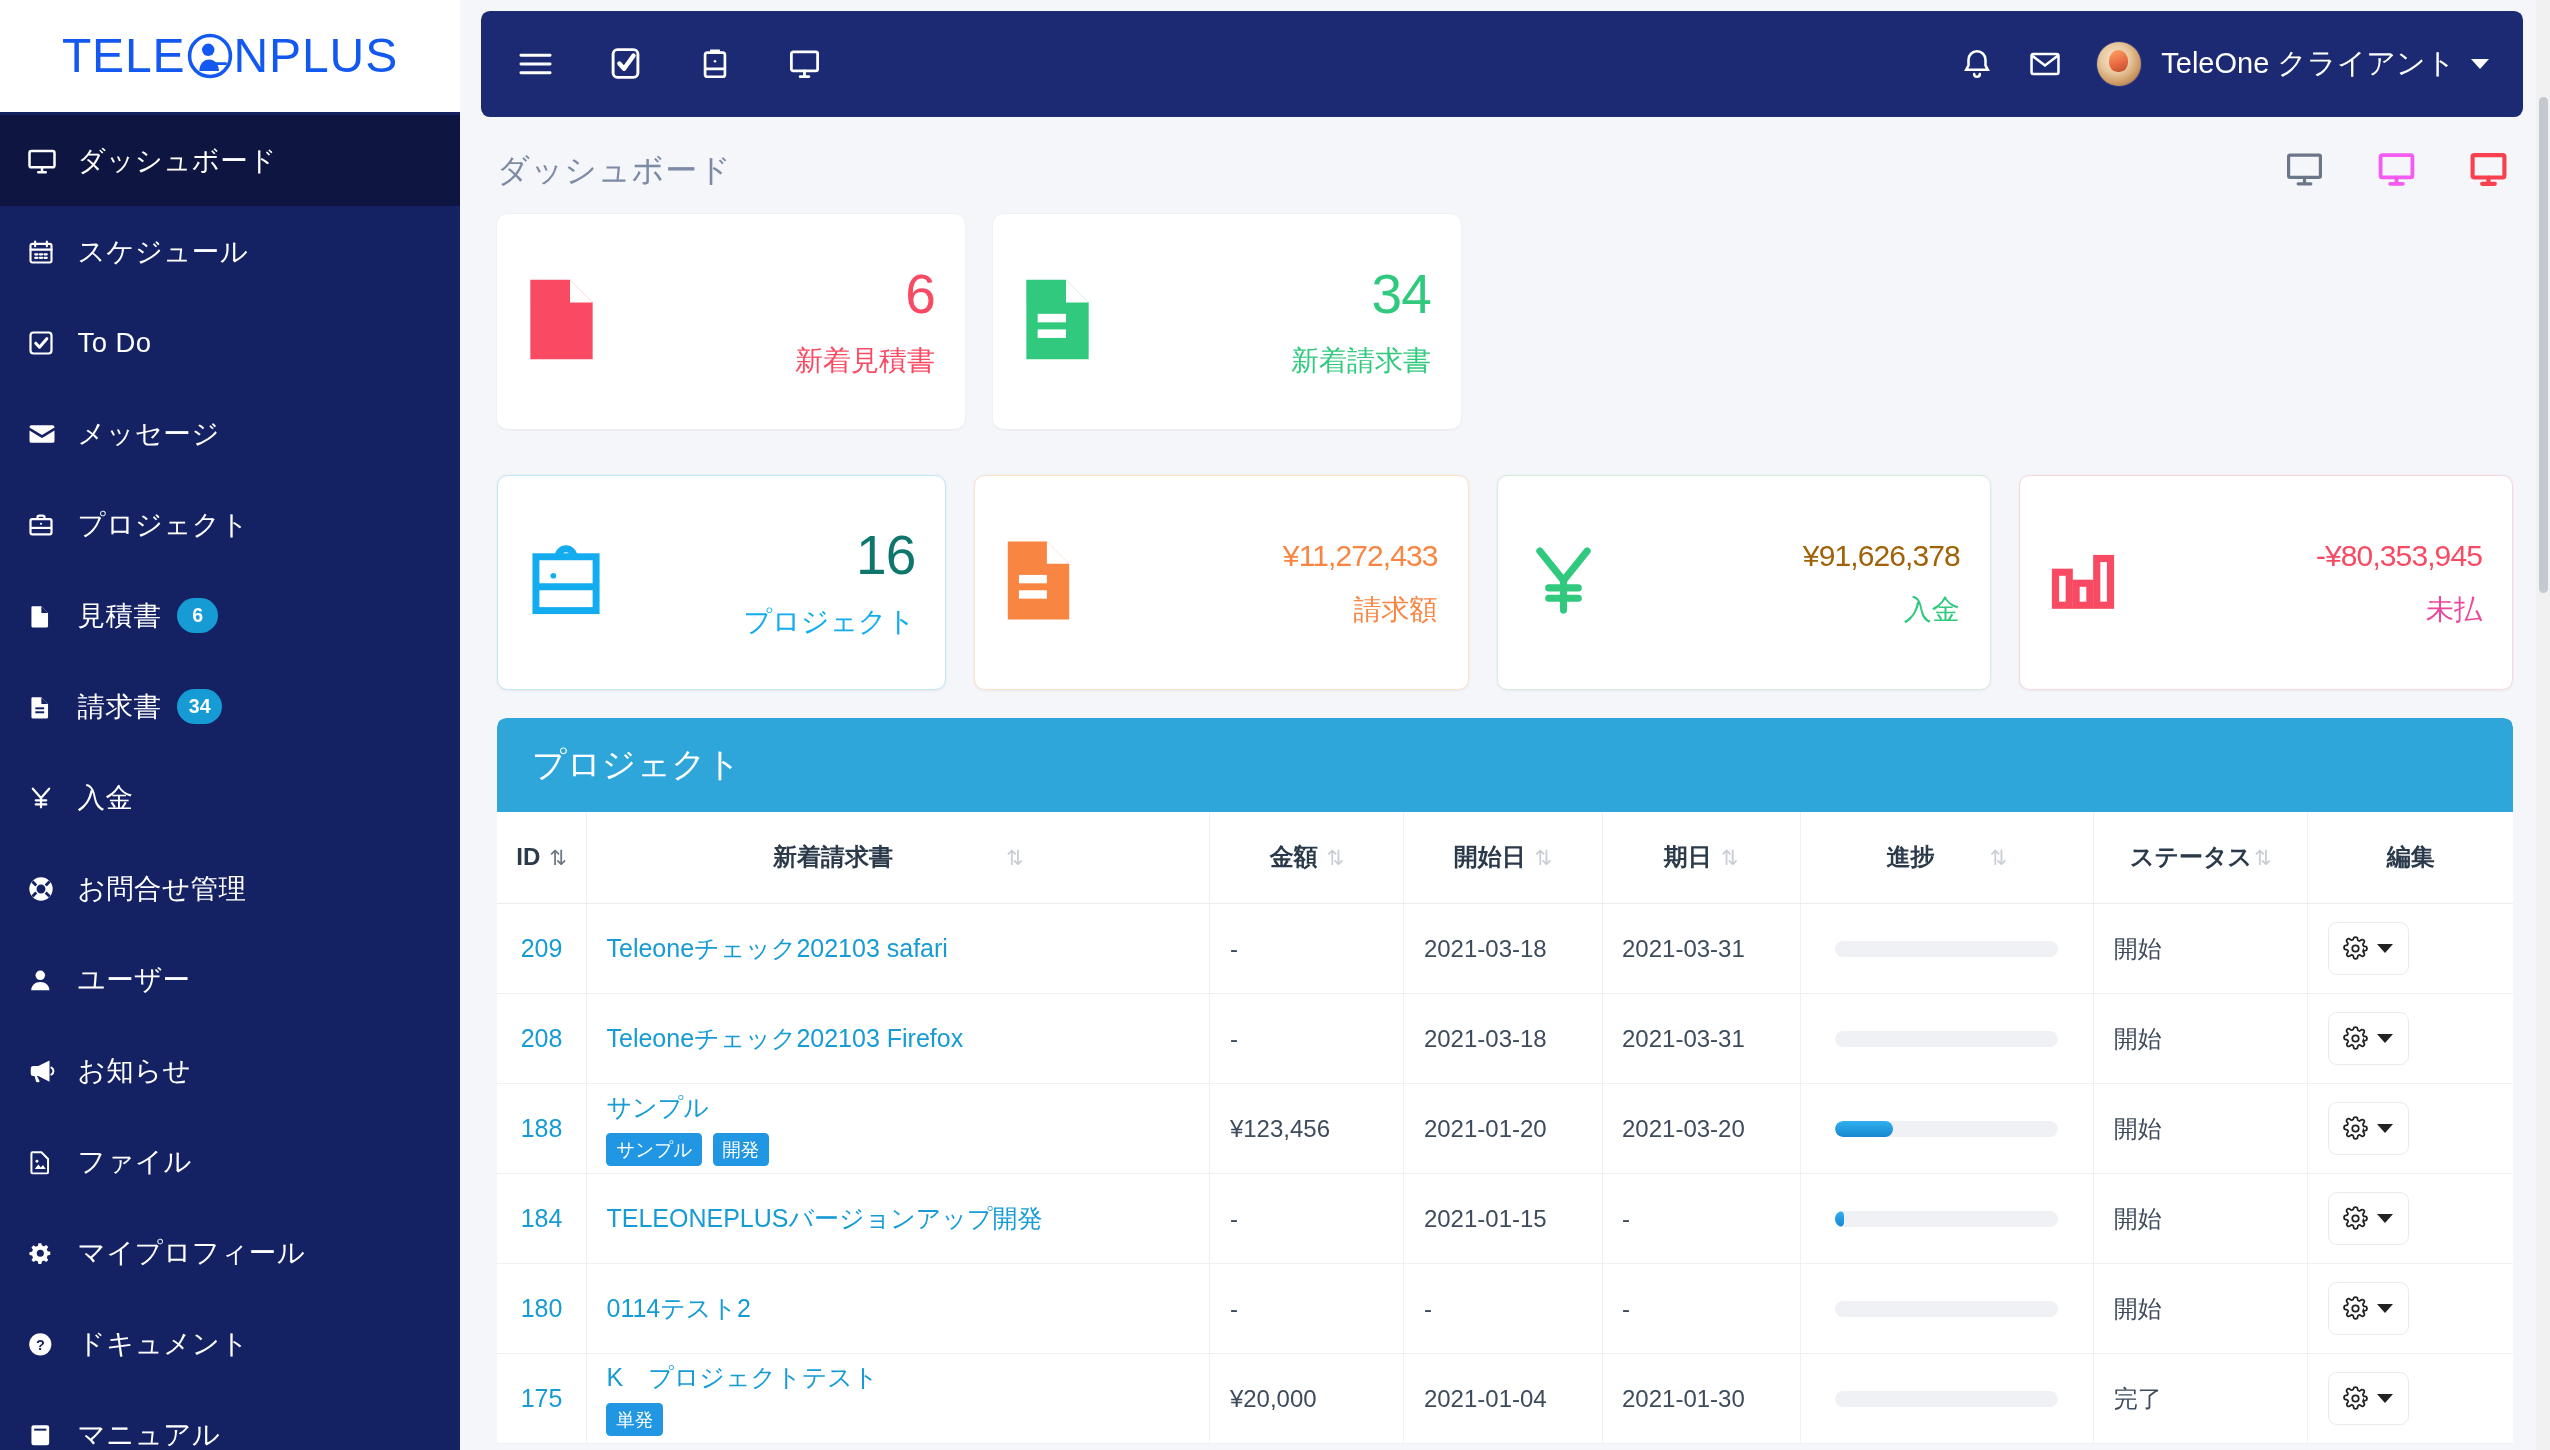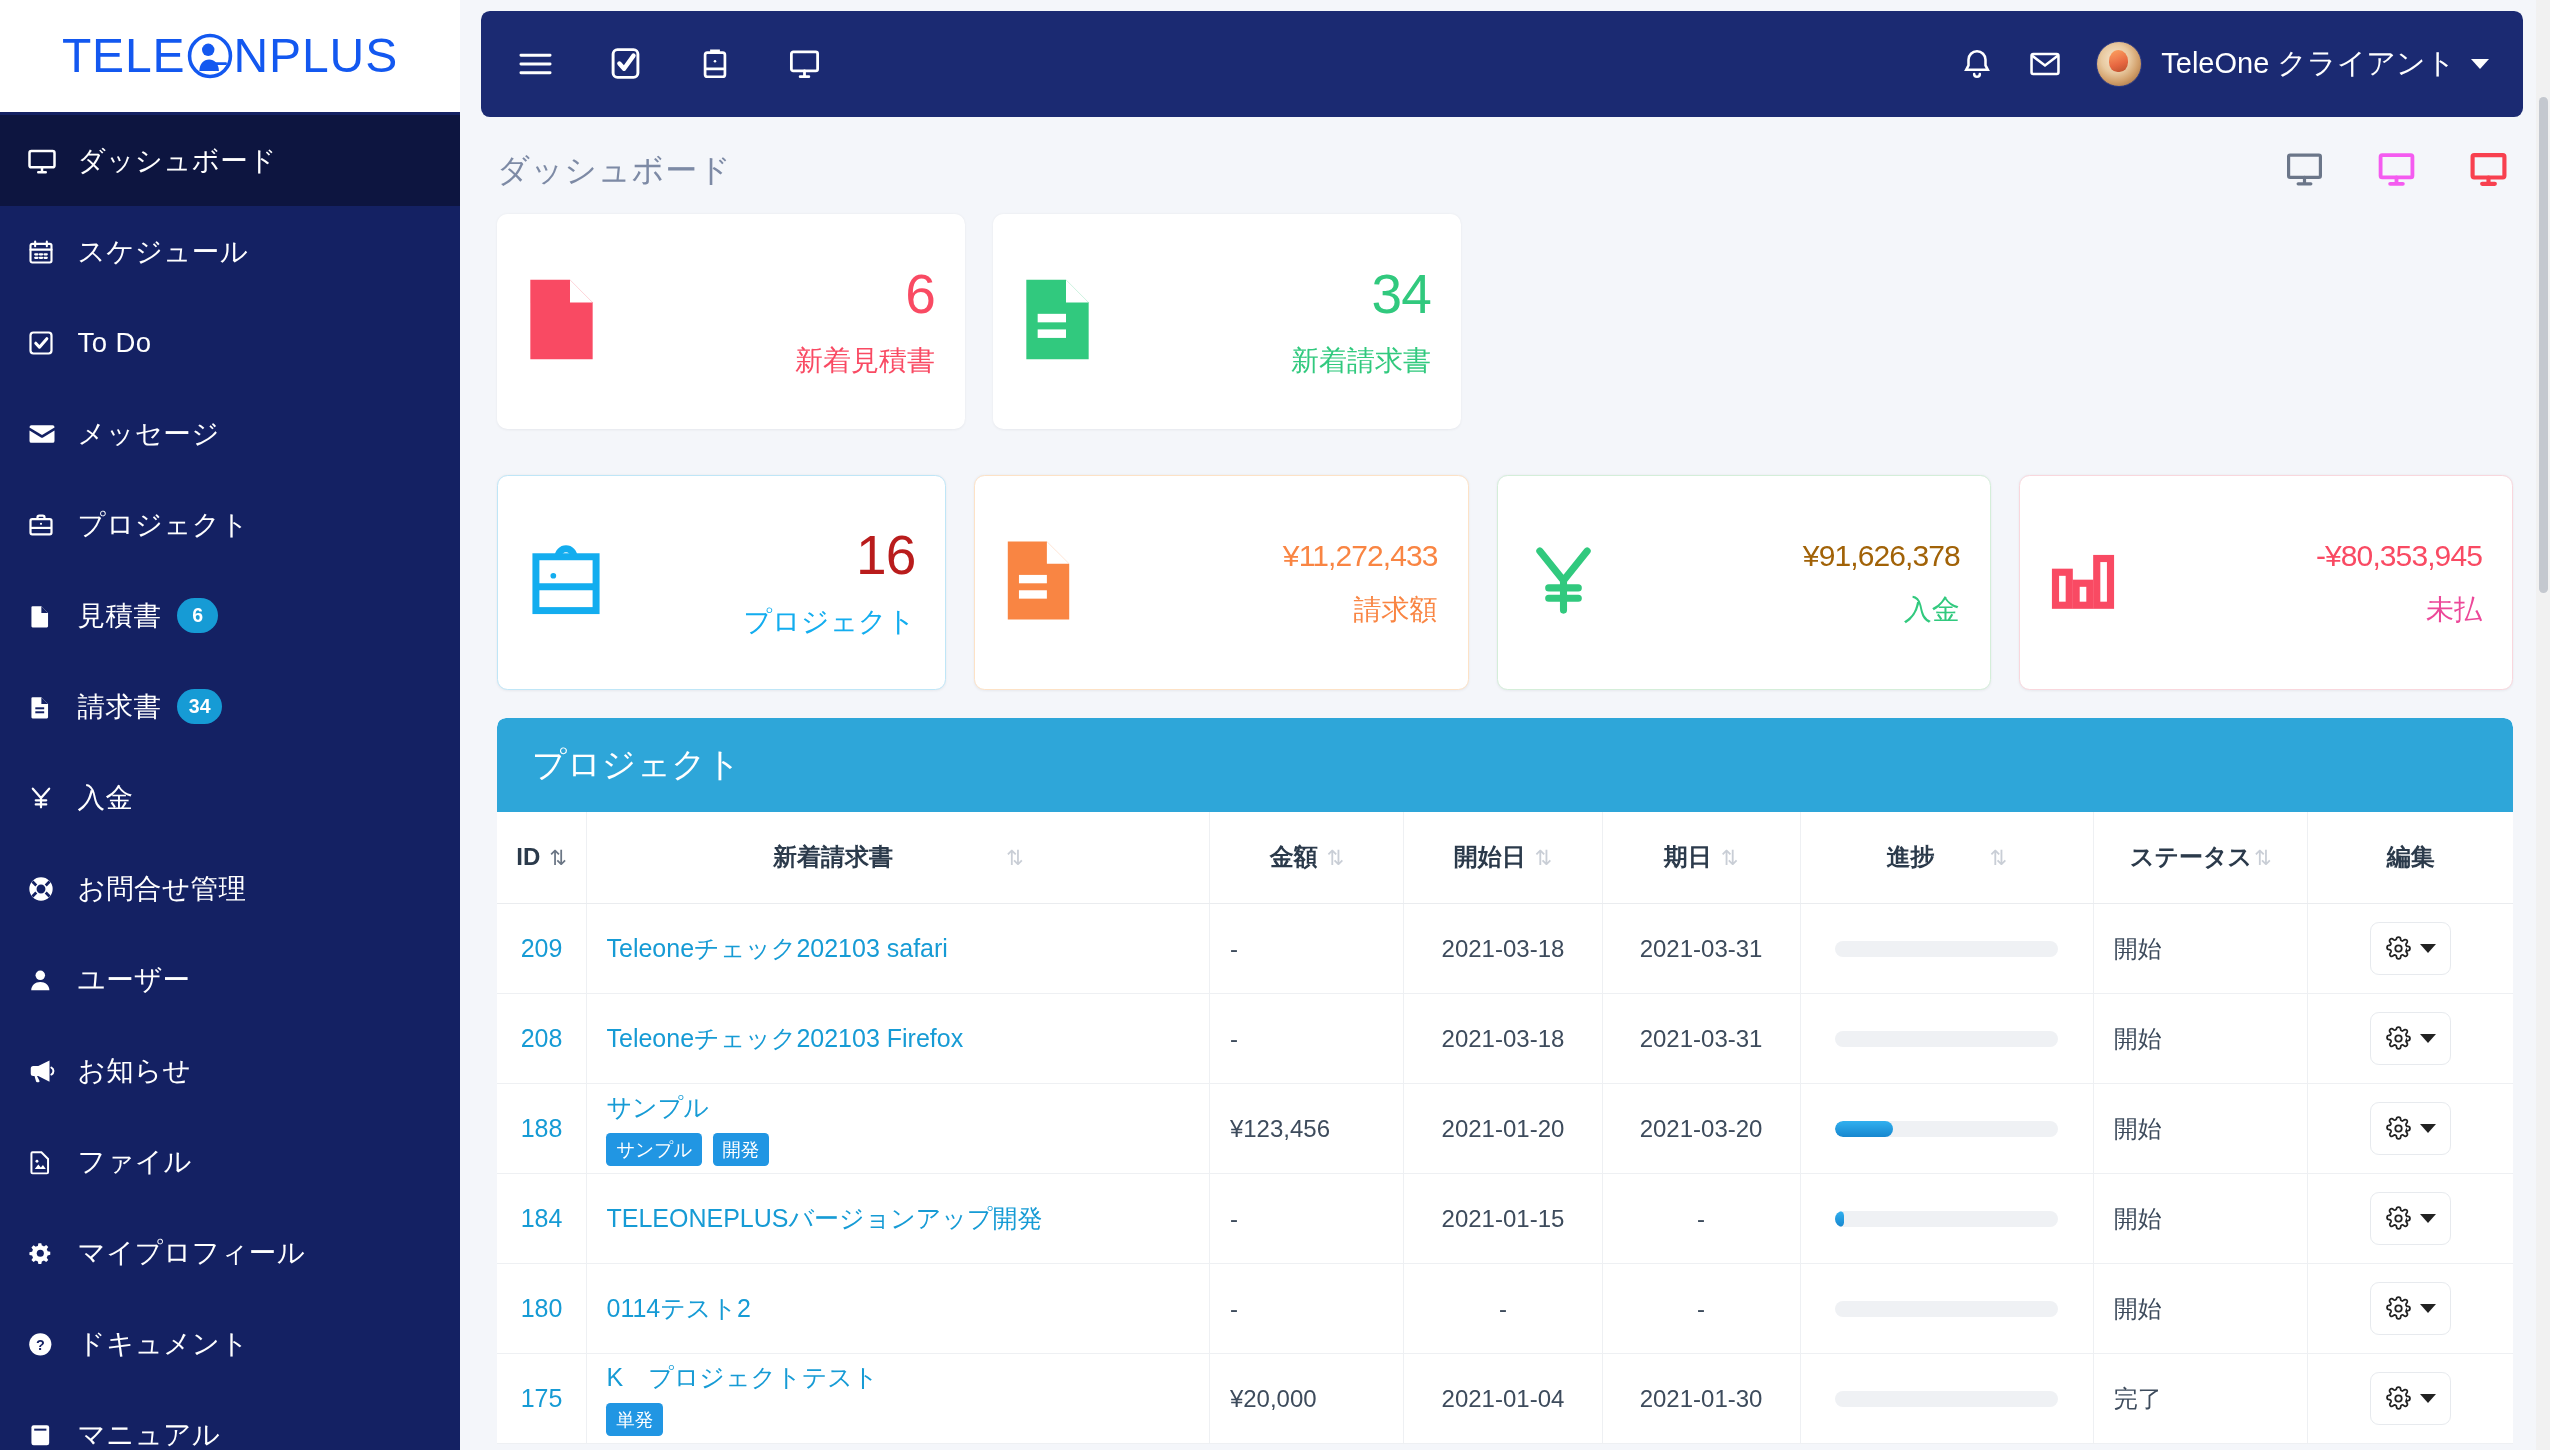--- a/index.html
+++ b/index.html
@@ -142,21 +142,21 @@
     padding: 0 19.5px; vertical-align: middle;
   }
   tbody td:first-child { border-left: none; }
   .td-id { color: #169bd5; text-align: center; font-size: 25px; }
   .td-title a { color: #169bd5; text-decoration: none; font-size: 25px; cursor: pointer; }
   .tags { margin-top: 8.9px; display: flex; gap: 10.6px; }
   .tag {
     background: #2196e3; color: #fff; font-size: 18.6px;
     padding: 3.5px 9.7px; border-radius: 4.4px; display: inline-block;
   }
-  .td-c { text-align: center; }
+  .td-c { }
   .progress {
     width: 223px; height: 16px; background: #eff1f4;
     border-radius: 8px; overflow: hidden; margin: 0 auto;
   }
   .progress > i {
     display: block; height: 100%; border-radius: 8px;
     background: linear-gradient(180deg,#31b0ef,#1787cf);
   }
   .gear-btn {
     width: 81px; height: 53px; border: 0.9px solid #e7eaee;
@@ -471,21 +471,21 @@
       <div class="card c-proj">
         <span class="ico">
           <svg width="76" height="85" viewBox="0 0 24 26" fill="none" stroke="#13adef" stroke-width="2.2">
               <rect x="2.5" y="5.5" width="19" height="17"></rect>
               <path d="M9.5 5.5a2.5 2.5 0 015 0"></path>
               <path d="M2.5 15h19"></path>
               <circle cx="8" cy="11.5" r=".9" fill="#13adef" stroke="none"></circle>
             </svg>
         </span>
         <div class="vals">
-          <div class="num" style="color:#b91c1c">16</div>
+          <div class="num" style="color:#0f766e">16</div>
           <div class="cap" style="color:#13adef">プロジェクト</div>
         </div>
       </div>
       <div class="card c-bill">
         <span class="ico">
           <svg width="67" height="85" viewBox="0 0 24 30">
               <path d="M1 1h14l8 8v20H1z" fill="#f98543"></path>
               <path d="M15 1v8h8z" fill="#fff"></path>
               <rect x="5" y="13" width="10" height="3" fill="#fff"></rect>
               <rect x="5" y="18.5" width="10" height="3" fill="#fff"></rect>

